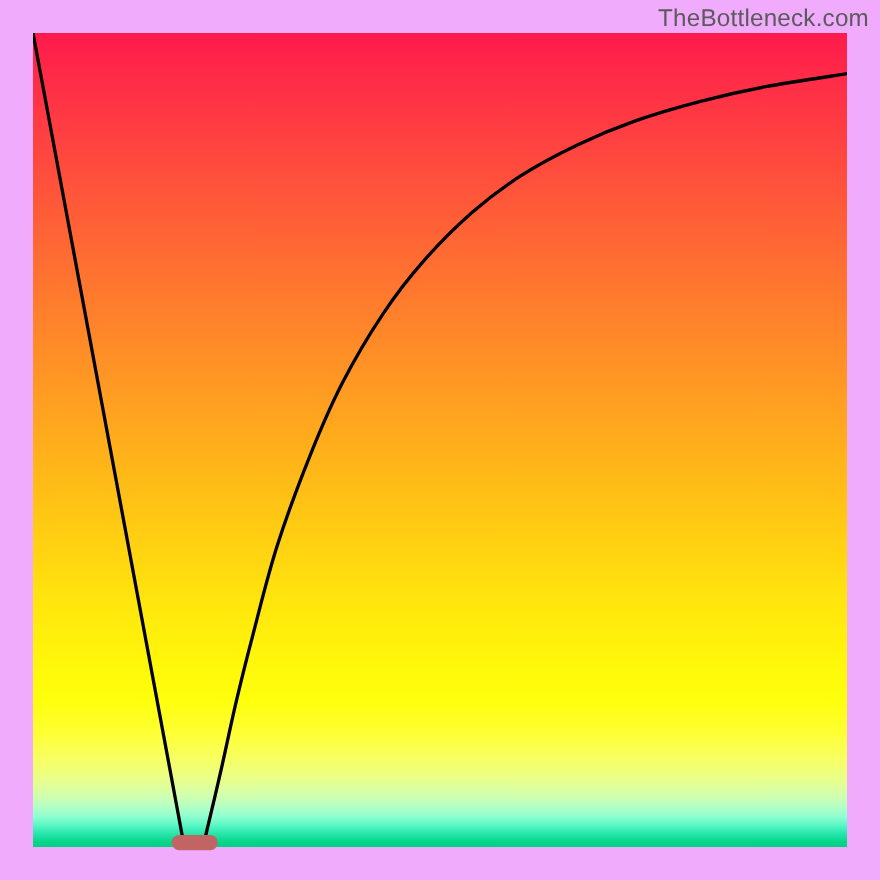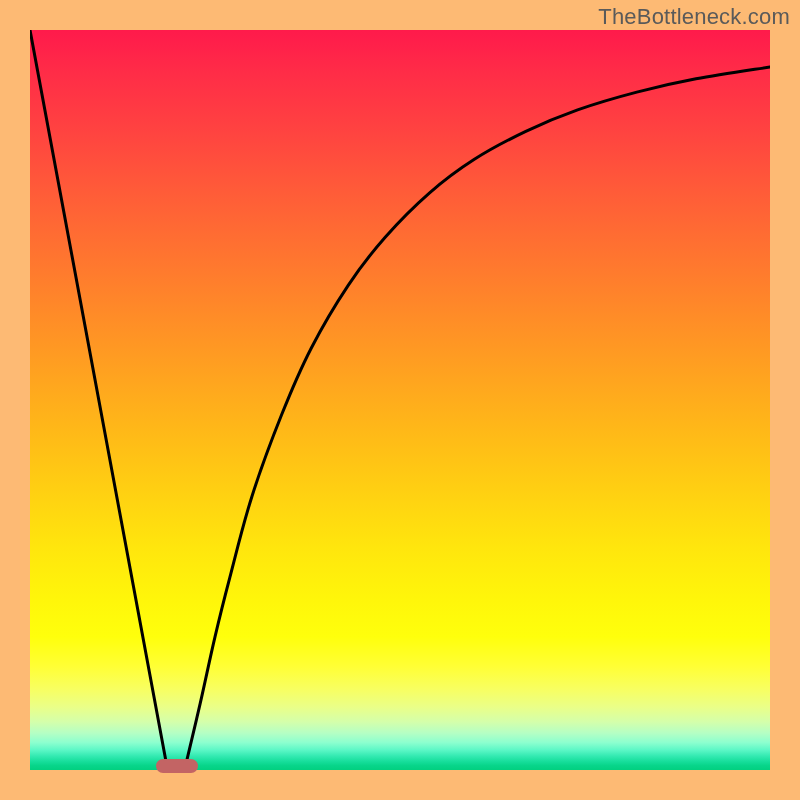--- a/index.html
+++ b/index.html
@@ -10,21 +10,21 @@
     overflow: hidden;
     background: #000;
     font-family: Arial, Helvetica, sans-serif;
   }
   .frame {
     position: absolute;
     left: 0;
     top: 0;
     width: 800px;
     height: 800px;
-    background: #fdba74;
+    background: #f0abfc;
   }
   .plot {
     position: absolute;
     left: 30px;
     top: 30px;
     width: 740px;
     height: 740px;
     background: linear-gradient(to bottom,
        #ff1a4b 0%,
        #ff2d47 6%,

